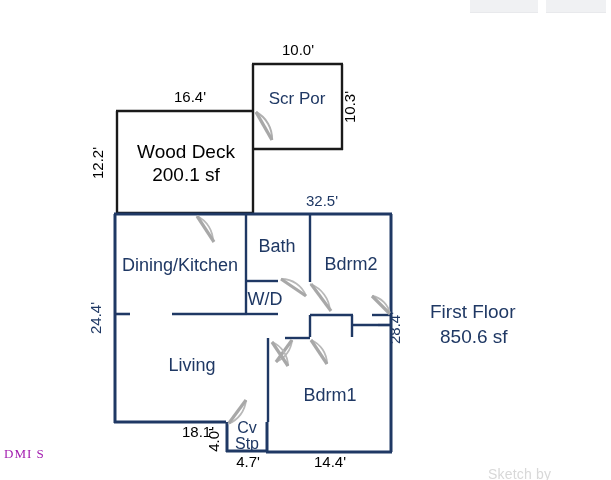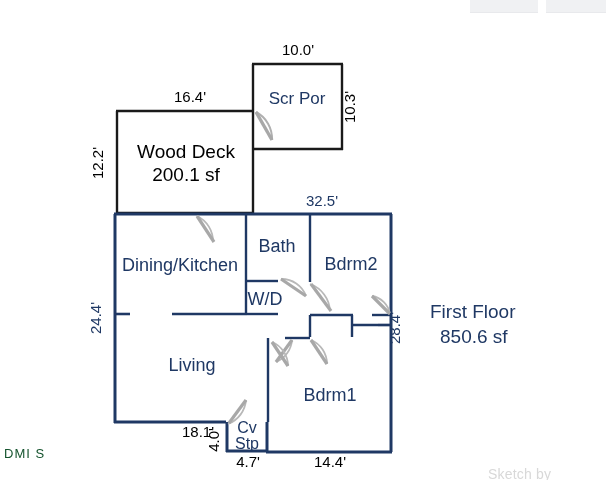--- a/index.html
+++ b/index.html
@@ -38,22 +38,22 @@
     height: 12px;
     background: #f0f1f3;
     border-bottom: 1px solid #e8e9ec;
   }
   .wm-left {
     position: absolute;
     left: 4px;
     top: 446px;
     font-size: 13px;
     letter-spacing: 1px;
-    color: #14532d;
-    font-family: Liberation Sans, sans-serif;
+    color: #a21caf;
+    font-family: Liberation Serif, serif;
   }
   .wm-right {
     position: absolute;
     left: 488px;
     top: 466px;
     font-size: 14px;
     color: #d8d8d8;
     font-family: Liberation Sans, sans-serif;
     letter-spacing: 0.2px;
   }

